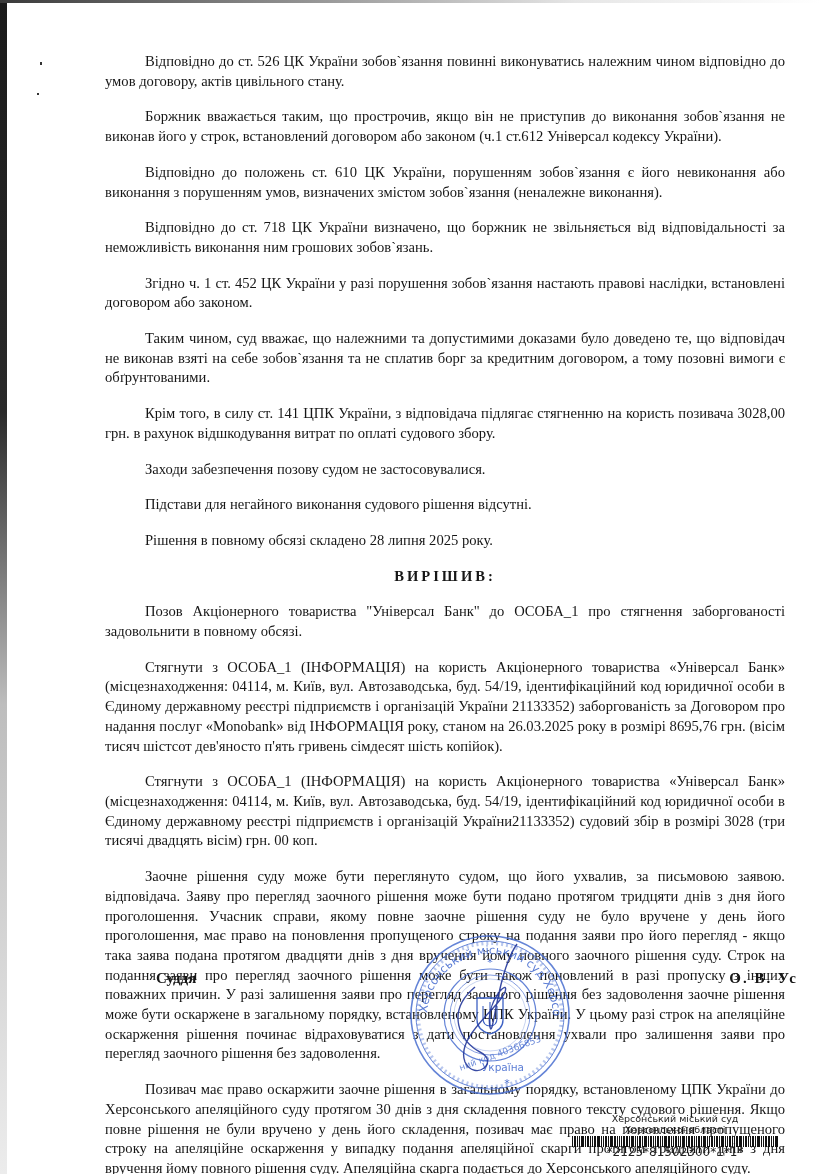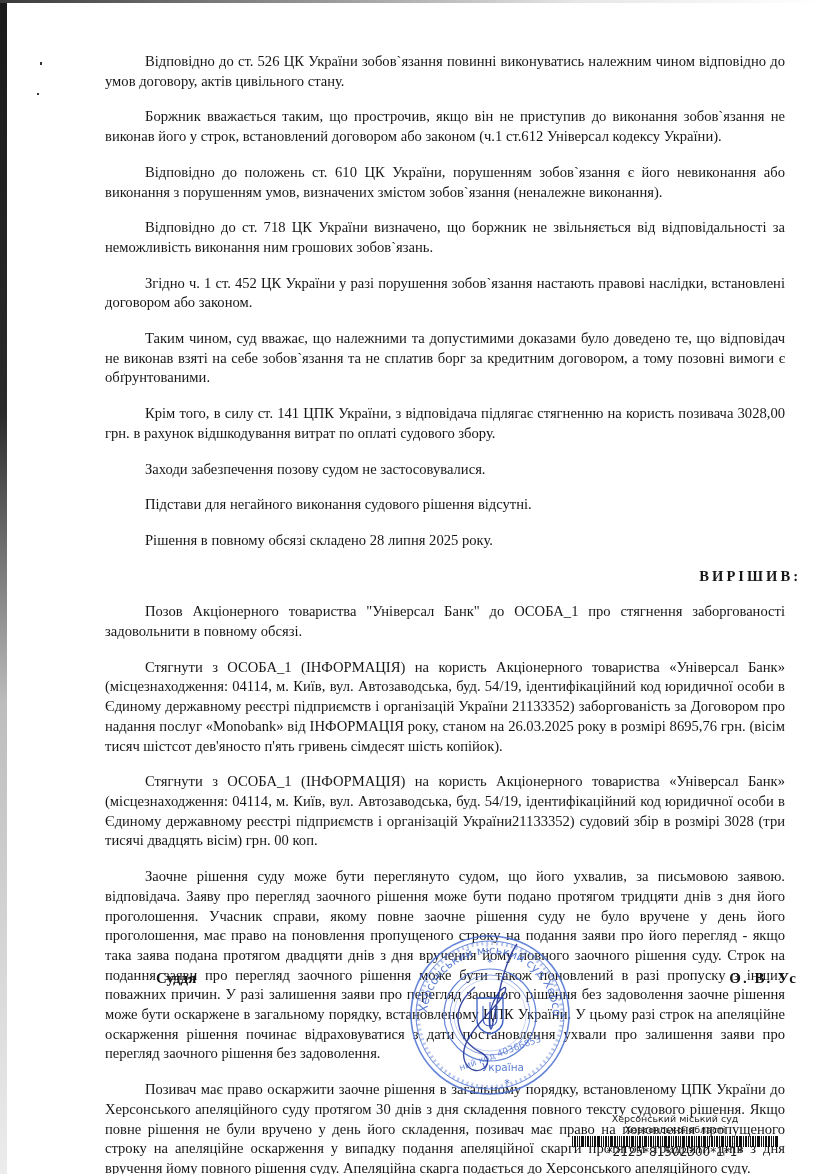--- a/index.html
+++ b/index.html
@@ -9,21 +9,21 @@
   .top-edge { position: absolute; left: 0; top: 0; width: 821px; height: 3px;
     background: linear-gradient(to right, #3a3a3a 0%, #9a9a9a 40%, #e6e6e6 70%, #ffffff 100%); }
   .margin-dot { position: absolute; width: 2px; height: 3px; background: #333; }
   .page {
     position: absolute; left: 89px; top: 36px; width: 712px;
     font-family: "Liberation Serif", "DejaVu Serif", serif;
     font-size: 14.6px; line-height: 19.7px; color: #161616;
   }
   .page p { margin: 16px; text-align: justify; text-indent: 40px; }
   .page p.nojust { text-align: left; }
-  .verdict-title { text-align: right; font-weight: bold; letter-spacing: 3px;
+  .verdict-title { text-align: center; font-weight: bold; letter-spacing: 3px;
     margin: 6px 0 14px 0; text-indent: 0; font-size: 14.6px; }
   .sign-row { position: absolute; top: 970px; left: 118px; width: 680px;
     font-family: "Liberation Serif", "DejaVu Serif", serif; font-weight: bold;
     font-size: 15px; color: #161616; }
   .sign-label { position: absolute; left: 0; top: 0; margin-left: 38px; }
   .sign-name { position: absolute; right: 0; top: 0; letter-spacing: 2px; }
   .stamp { position: absolute; left: 405px; top: 932px; width: 170px; height: 165px; }
   .footer { position: absolute; left: 545px; top: 1113px; width: 260px; text-align: center;
     font-family: "DejaVu Sans", "Liberation Sans", sans-serif; font-size: 9.5px; color: #222; line-height: 11px; }
   .barcode { height: 11px; margin: 1px 0 0 0; display: flex; justify-content: center; gap: 0; }

